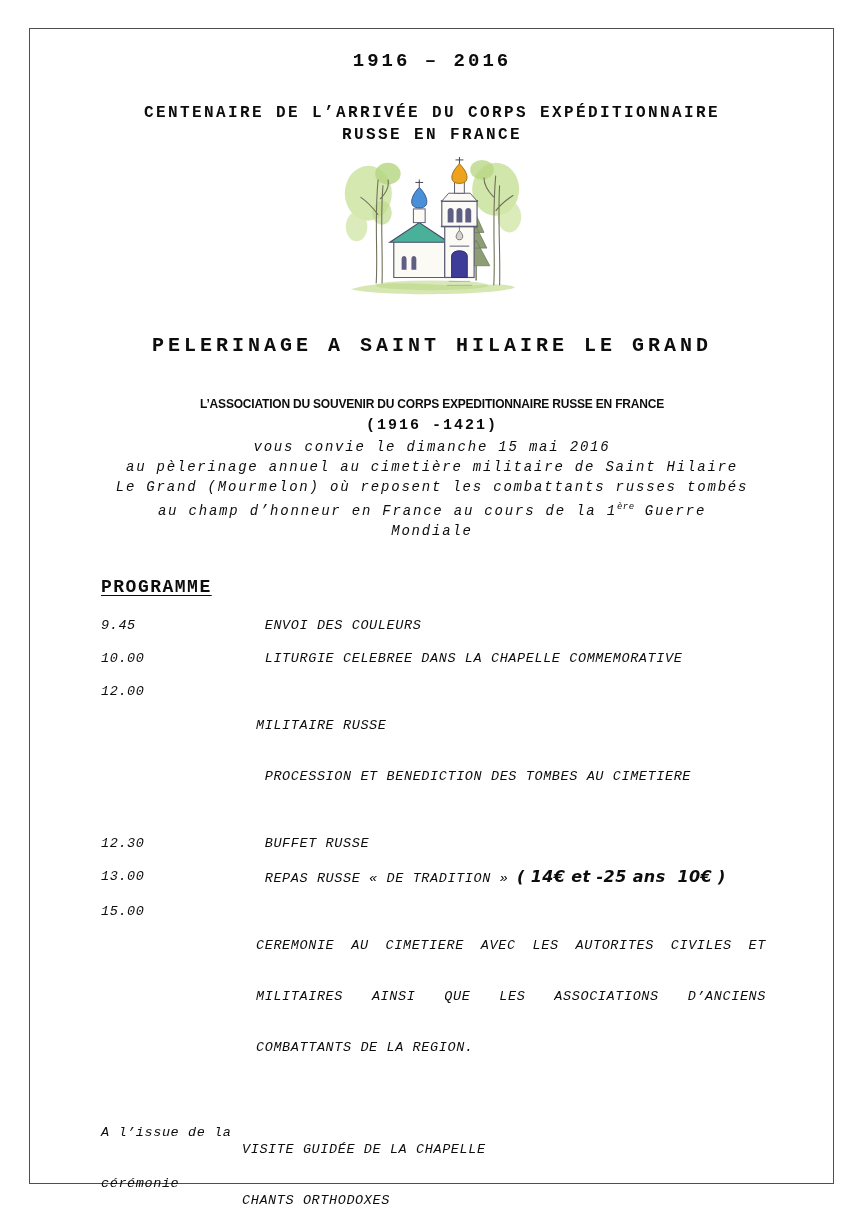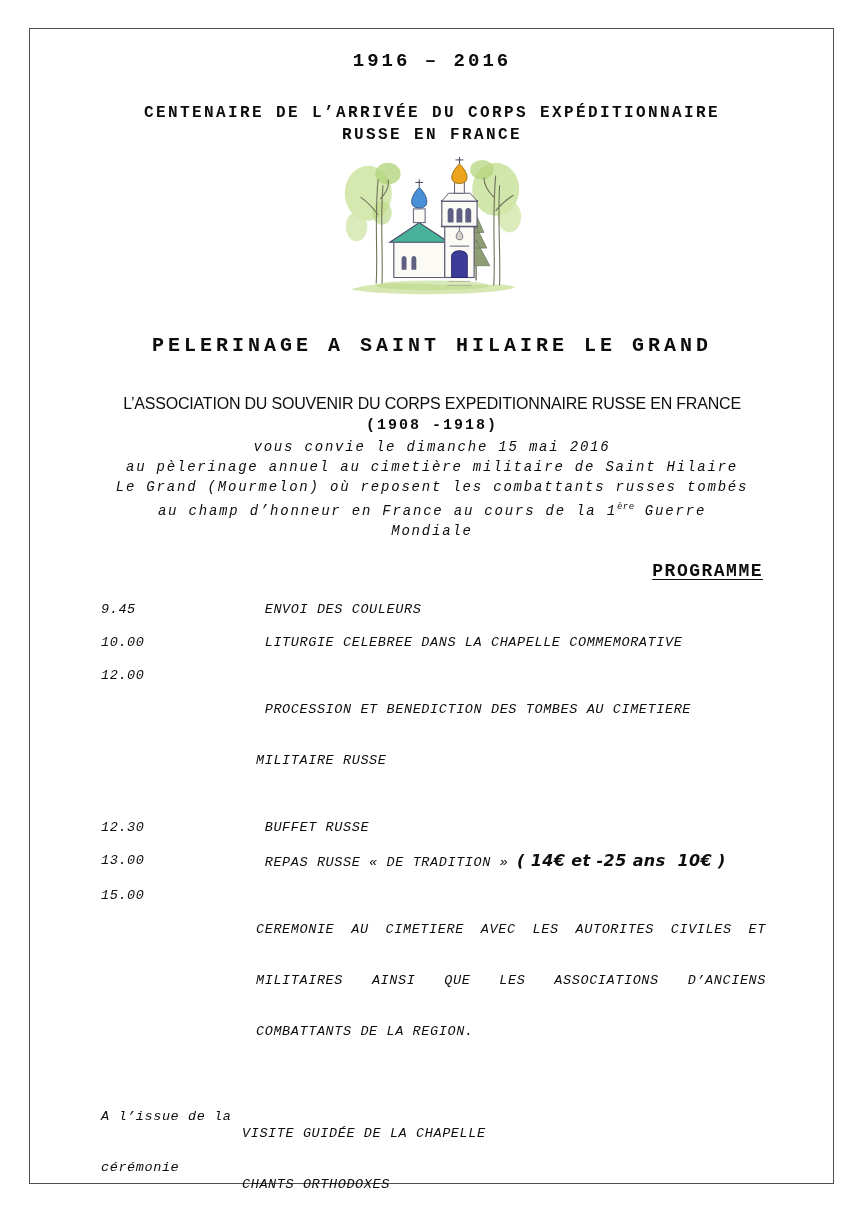--- a/index.html
+++ b/index.html
@@ -18,28 +18,28 @@
   .head { margin-top:30px; text-align:center; font-weight:bold; font-size:16px; line-height:22px; letter-spacing:2.4px; }
 
   .illus { margin-top:10px; text-align:center; height:145px; }
 
   .title {
     margin:33px 0 0 0; text-align:center; font-weight:bold;
     font-size:20px; line-height:24px; letter-spacing:4px; white-space:nowrap;
   }
 
   .assoc { margin-top:35px; text-align:center; }
-  .assoc1 { font-family:"Liberation Sans","DejaVu Sans",sans-serif; font-weight:normal; font-size:16px; line-height:22px; letter-spacing:-0.2px; white-space:nowrap; }
+  .assoc1 { font-family:"Liberation Sans","DejaVu Sans",sans-serif; font-weight:bold; font-size:12px; line-height:22px; letter-spacing:-0.2px; white-space:nowrap; }
   .assoc2 { font-weight:bold; font-size:15px; line-height:22px; letter-spacing:2px; }
 
   .invite { text-align:center; font-style:italic; font-size:14px; line-height:20px; letter-spacing:1.8px; }
   .invite > div { white-space:nowrap; }
   .invite sup { font-size:9px; letter-spacing:0.5px; }
 
-  .prog-head { margin-top:20px; text-align:right; font-weight:bold; font-size:18px; line-height:20px; letter-spacing:1.5px; text-decoration:underline; text-underline-offset:3px; }
+  .prog-head { margin-top:36px; text-align:left; font-weight:bold; font-size:18px; line-height:20px; letter-spacing:1.5px; text-decoration:underline; text-underline-offset:3px; }
 
   .schedule { margin-top:20px; font-style:italic; font-size:13.5px; line-height:17px; letter-spacing:0.6px; }
   .row { display:grid; grid-template-columns:155px 1fr; margin-bottom:16px; }
   .row .time { white-space:pre-wrap; }
   .row .desc { white-space:pre-wrap; }
   .row.tight { margin-bottom:0; }
   .jline { text-align:justify; text-align-last:justify; width:510px; }
   .jlast { width:510px; }
   .desc-shift { margin-left:-14px; }
   .pad-first-line { padding-top:17px; }
@@ -98,21 +98,21 @@
       <path d="M113,92 L133,92" stroke="#5b5b74" stroke-width="1"></path>
       <path d="M115,124 L115,102 C115,95 131,95 131,102 L131,124 Z" fill="#3d3d99" stroke="#2c2c6e" stroke-width="1"></path>
       <path d="M112,128 L134,128 M110,132 L136,132" stroke="#9aa27e" stroke-width="1" opacity="0.7"></path>
     </svg>
   </div>
 
   <h1 class="title">PELERINAGE A SAINT HILAIRE LE GRAND</h1>
 
   <div class="assoc">
     <div class="assoc1">L’ASSOCIATION DU SOUVENIR DU CORPS EXPEDITIONNAIRE RUSSE EN FRANCE</div>
-    <div class="assoc2">(1908 -1918)</div>
+    <div class="assoc2">(1916 -1421)</div>
   </div>
 
   <div class="invite">
     <div>vous convie le dimanche 15 mai 2016</div>
     <div>au pèlerinage annuel au cimetière militaire de Saint Hilaire</div>
     <div>Le Grand (Mourmelon) où reposent les combattants russes tombés</div>
     <div><span>au champ d’honneur en France au cours de la 1</span><sup>ère</sup><span> Guerre</span></div>
     <div>Mondiale</div>
   </div>
 
@@ -126,22 +126,22 @@
     </div>
 
     <div class="row">
       <div class="time">10.00</div>
       <div class="desc"> LITURGIE CELEBREE DANS LA CHAPELLE COMMEMORATIVE</div>
     </div>
 
     <div class="row">
       <div class="time">12.00</div>
       <div class="desc">
+        <div>MILITAIRE RUSSE</div>
         <div> PROCESSION ET BENEDICTION DES TOMBES AU CIMETIERE</div>
-        <div>MILITAIRE RUSSE</div>
       </div>
     </div>
 
     <div class="row">
       <div class="time">12.30</div>
       <div class="desc"> BUFFET RUSSE</div>
     </div>
 
     <div class="row">
       <div class="time">13.00</div>

